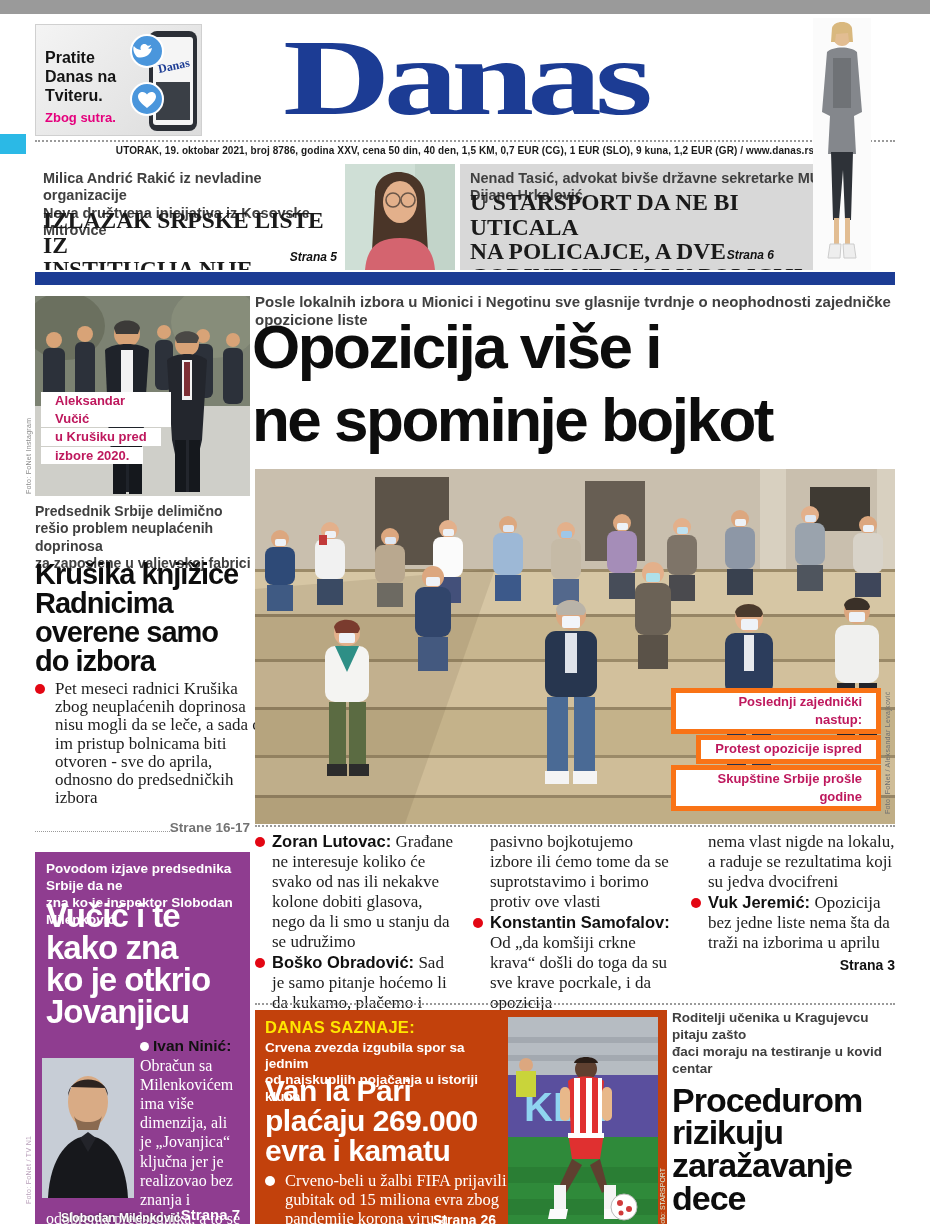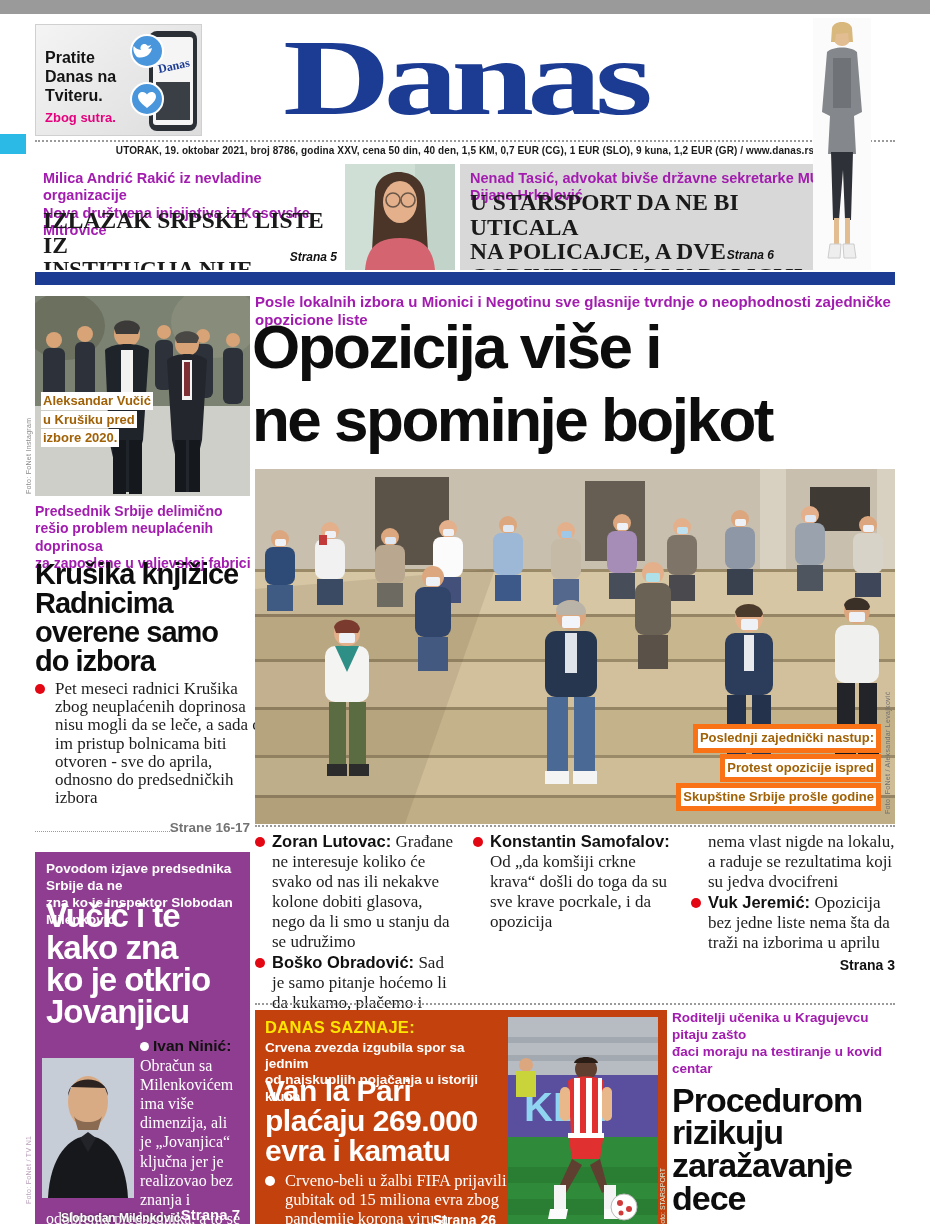--- a/index.html
+++ b/index.html
@@ -18,40 +18,40 @@
              color:#1c3c94;letter-spacing:-5px;transform:scale(1.38,1.0);}
   .dotrule{border-top:2px dotted #9a9a9a;height:0;}
   .r1{left:35px;top:126px;width:860px;}
   .dateline{left:0;top:131px;width:930px;text-align:center;font-size:10px;font-weight:600;color:#1a1a1a;letter-spacing:.1px;}
   .cyansq{left:0;top:120px;width:26px;height:20px;background:#2bb9e6;}
 
   
   .tbox{top:150px;height:106px;overflow:hidden;}
   .tbox-left{left:35px;width:420px;background:#fff;}
   .tbox-right{left:460px;width:396px;background:#d8d8d8;}
-  .kick{font-weight:bold;color:#a21caf;}
+  .kick{font-weight:bold;color:#404040;}
   .tkick{font-size:14.5px;line-height:1.2;}
   .thead{font-family:"Liberation Serif",serif;font-weight:bold;font-size:23.5px;line-height:1.05;color:#1a1a1a;}
   .pagelbl{font-weight:bold;font-style:italic;font-size:12px;color:#111;}
   .tl-kick{position:absolute;left:8px;top:6px;width:300px;}
   .tl-head{position:absolute;left:8px;top:44px;width:305px;}
   .tl-page{position:absolute;right:118px;bottom:6px;}
   .tl-photo{position:absolute;right:0;top:0;}
   .tr-kick{position:absolute;left:10px;top:6px;width:380px;}
   .tr-head{position:absolute;left:10px;top:26px;width:345px;}
   .tr-page{position:absolute;right:82px;bottom:8px;}
   .model{left:813px;top:4px;width:58px;height:252px;z-index:5;}
   .vcred{writing-mode:vertical-rl;transform:rotate(180deg);font-size:7px;color:#8a8a8a;letter-spacing:.3px;white-space:nowrap;}
   .cred-model{left:858px;top:152px;height:102px;}
   .bluebar{left:35px;top:258px;width:860px;height:13px;background:#1c3c94;}
 
   
   .kr-photo{left:35px;top:282px;width:215px;height:200px;overflow:hidden;}
   .kr-caption{position:absolute;left:6px;top:96px;width:130px;font-weight:bold;font-size:13px;line-height:1.35;}
-  .chip{background:#fff;color:#a16207;padding:0 2px;box-decoration-break:clone;-webkit-box-decoration-break:clone;display:inline-block;margin-bottom:1px;}
+  .chip{background:#fff;color:#be185d;padding:0 14px;box-decoration-break:clone;-webkit-box-decoration-break:clone;display:inline-block;margin-bottom:1px;}
   .cred-krusik{left:25px;top:300px;height:180px;}
   .kr-kick{left:35px;top:489px;width:220px;font-size:14px;line-height:1.24;font-weight:bold;}
   .bighead{font-weight:bold;letter-spacing:-1px;color:#0d0d0d;}
   .kr-head{left:35px;top:546px;width:220px;font-size:29px;line-height:1.0;}
   .bullet{font-family:"Liberation Serif",serif;color:#1e1e1e;}
   .kr-bullet{left:35px;top:666px;width:215px;font-size:17px;line-height:1.07;padding-left:0;}
   .hang{position:relative;padding-left:20px;}
   .dot{display:inline-block;width:10px;height:10px;border-radius:50%;background:#e30613;}
   .dot-abs{position:absolute;left:0;top:4px;}
   .kr-pageline{left:35px;top:806px;width:215px;display:flex;align-items:flex-end;}
@@ -458,20 +458,25 @@
         <span class="qname">Zoran Lutovac:</span>
         <span class="qtext">Građane ne interesuje koliko će svako od nas ili nekakve kolone dobiti glasova, nego da li smo u stanju da se udružimo</span>
       </p>
       <p class="quote">
         <span class="dot qdot"></span>
         <span class="qname">Boško Obradović:</span>
         <span class="qtext">Sad je samo pitanje hoćemo li da kukamo, plačemo i</span>
       </p>
     </div>
     <div class="qcol">
+      <p class="quote noname">
+        
+        <span class="qname"></span>
+        <span class="qtext">pasivno bojkotujemo izbore ili ćemo tome da se suprotstavimo i borimo protiv ove vlasti</span>
+      </p>
       <p class="quote">
         <span class="dot qdot"></span>
         <span class="qname">Konstantin Samofalov:</span>
         <span class="qtext">Od „da komšiji crkne krava“ došli do toga da su sve krave pocrkale, i da opozicija</span>
       </p>
     </div>
     <div class="qcol">
       <p class="quote noname">
         
         <span class="qname"></span>

